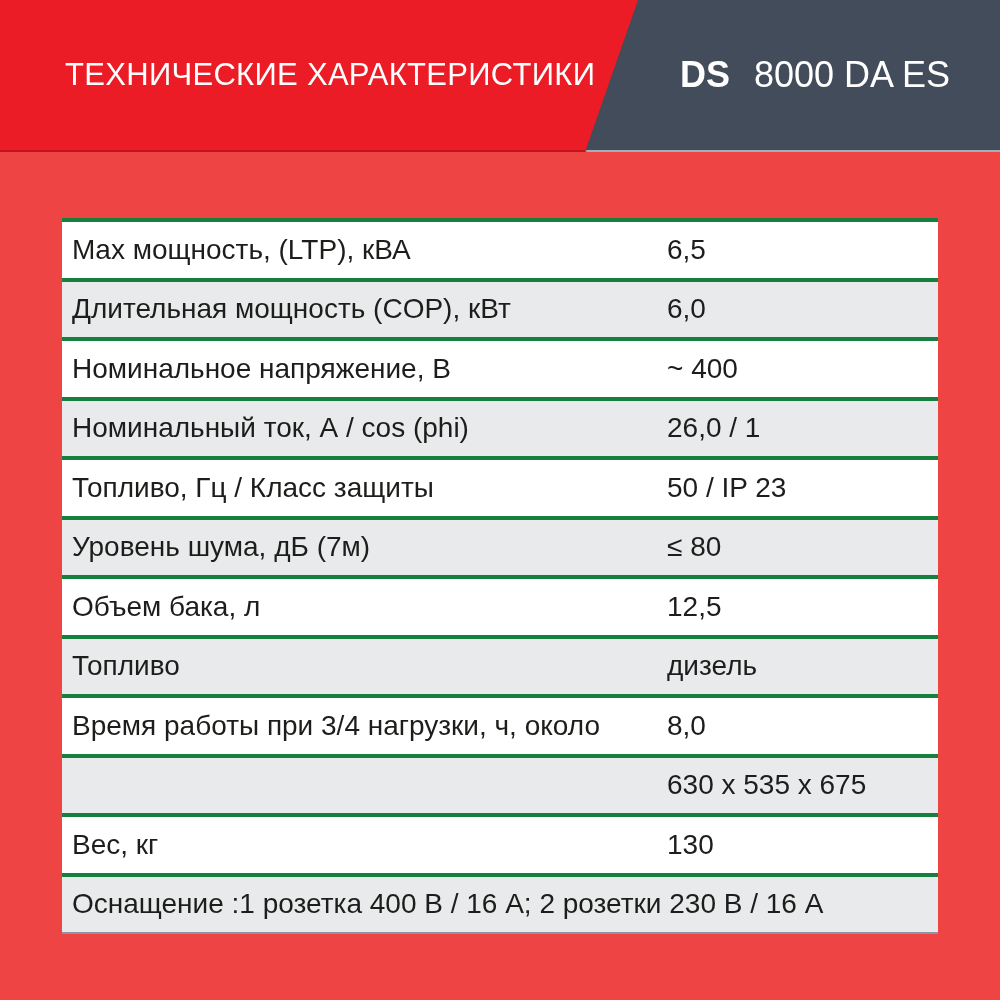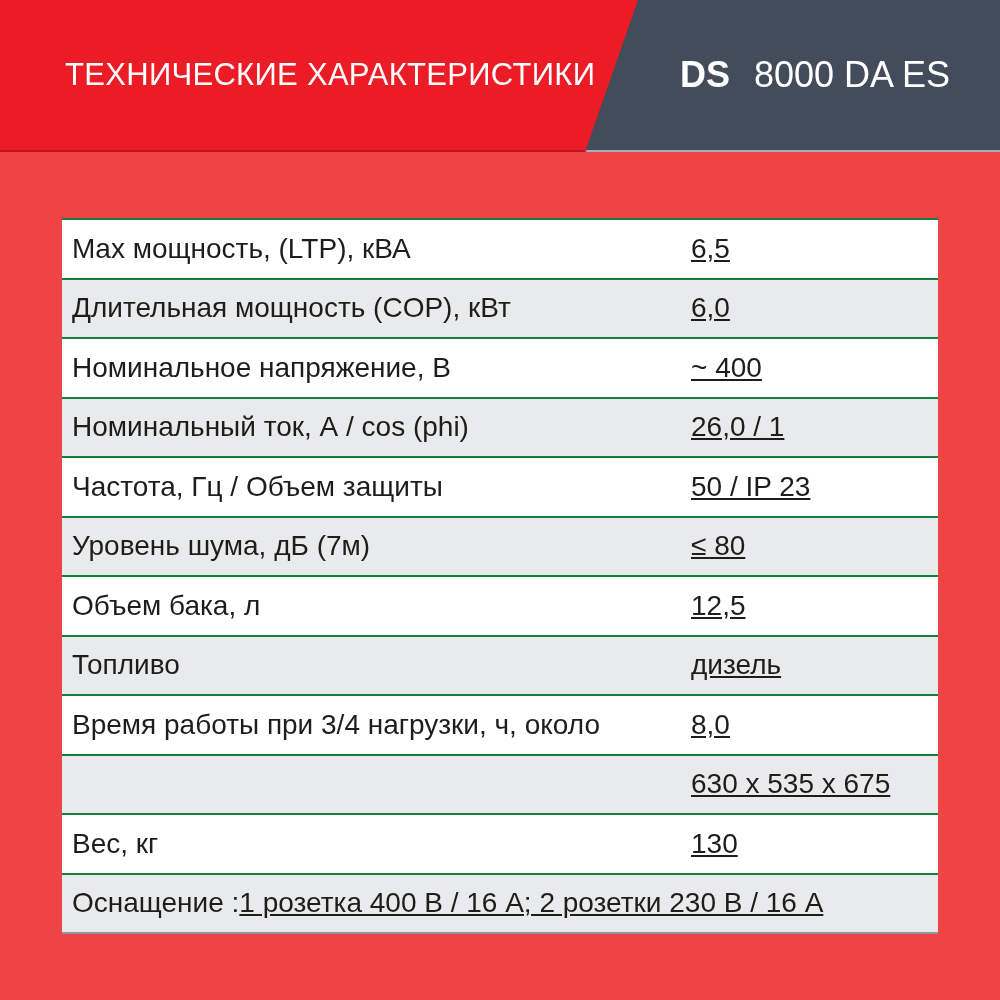--- a/index.html
+++ b/index.html
@@ -23,26 +23,26 @@
     display:flex; align-items:center; justify-content:center;
     color:#ffffff; font-size:36px; font-weight:400; white-space:nowrap; }
   .banner-model .brand { font-weight:700; margin-right:24px; }
 
   
   .spec-table { position:absolute; left:62px; top:218px; width:876px;
     border-bottom:2px solid #8C95A2; }
   .row { position:relative; height:59.5px;
     display:flex; align-items:center;
     padding-left:10px; padding-right:10px;
-    border-top:2px solid #15803d;
+    border-top:4px solid #15803d;
     background:#ffffff;
     font-size:28px; color:#1D1D1B; white-space:nowrap; }
   .row:nth-child(even) { background:#E9EAEB; }
-  .row .value { position:absolute; left:629px; top:0; height:100%;
-    display:flex; align-items:center;text-decoration:underline; }
+  .row .value { position:absolute; left:605px; top:0; height:100%;
+    display:flex; align-items:center; }
   .row.equipment .value { position:static; height:auto; }
 </style>
 </head>
 <body>
 
 <div class="page">
 
   <div class="banner">
     <div class="banner-red"></div>
     <div class="banner-title">ТЕХНИЧЕСКИЕ ХАРАКТЕРИСТИКИ</div>
@@ -64,21 +64,21 @@
     </div>
     <div class="row">
       <span>Номинальное напряжение, В</span>
       <span class="value">~ 400</span>
     </div>
     <div class="row">
       <span>Номинальный ток, А / cos (phi)</span>
       <span class="value">26,0 / 1</span>
     </div>
     <div class="row">
-      <span>Частота, Гц / Объем защиты</span>
+      <span>Топливо, Гц / Класс защиты</span>
       <span class="value">50 / IP 23</span>
     </div>
     <div class="row">
       <span>Уровень шума, дБ (7м)</span>
       <span class="value">≤ 80</span>
     </div>
     <div class="row">
       <span>Объем бака, л</span>
       <span class="value">12,5</span>
     </div>

